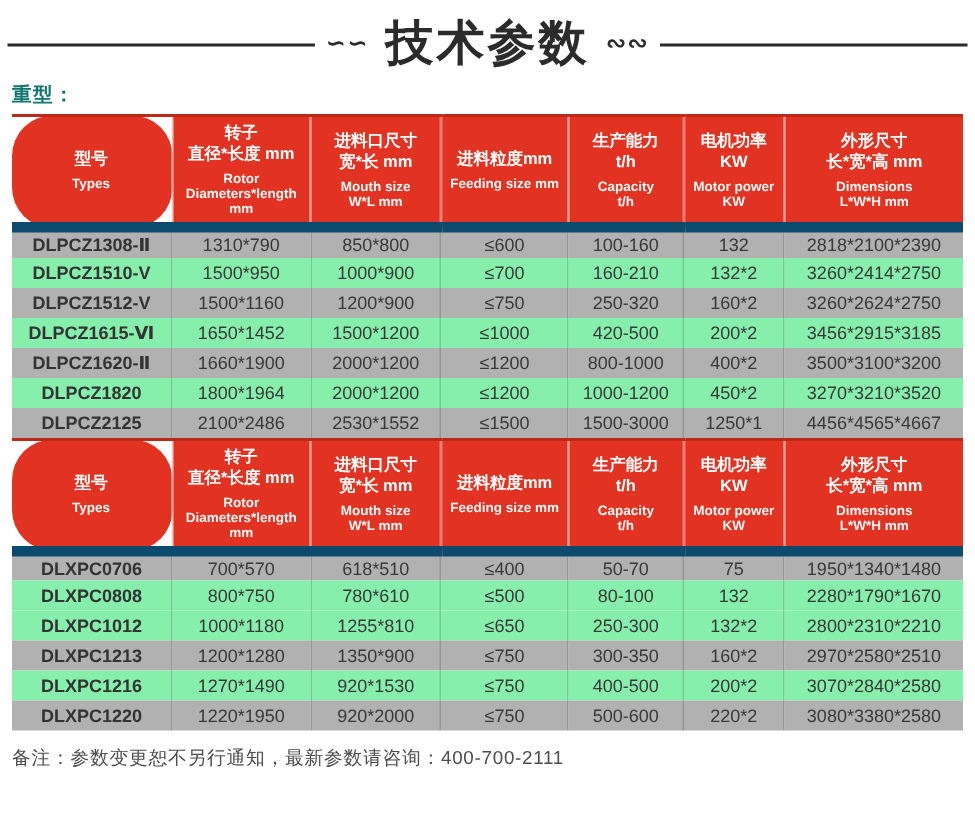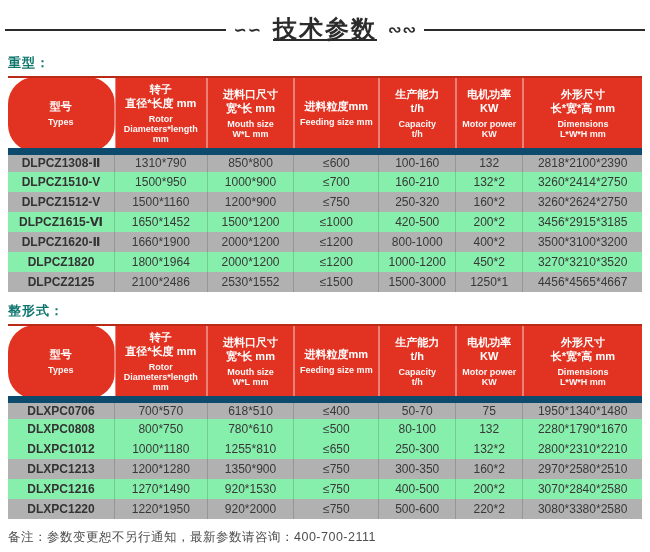--- a/index.html
+++ b/index.html
@@ -21,22 +21,22 @@
   .title-bar{
     display:flex;align-items:center;
     padding:14px 5px 0 5px;height:44px;
   }
   .rule{flex:1;border-top:2px solid var(--ink);margin-top:2px;}
   .ornament{
     font-size:16px;font-weight:700;color:var(--ink);
     margin:0 7px;letter-spacing:1px;white-space:nowrap;
   }
   .title-text{
-    font-size:24px;font-weight:800;color:var(--ink);
-    letter-spacing:2px;margin:0 4px;white-space:nowrap;text-decoration:underline;
+    font-size:32px;font-weight:800;color:var(--ink);
+    letter-spacing:2px;margin:0 4px;white-space:nowrap;
   }
 
   
   .section{margin:0 8px;}
   .section-label{
     font-size:13px;font-weight:700;color:#0f766e;
     margin:10px 0 4px 0;letter-spacing:1px;
   }
   .section:first-of-type .section-label{margin-top:8px;}
 
@@ -187,21 +187,20 @@
             <td>≤1500</td>
             <td>1500-3000</td>
             <td>1250*1</td>
             <td>4456*4565*4667</td>
           </tr>
         </tbody>
     </table>
   </div>
 
   <div class="section">
-    <div class="section-label">整形式：</div>
     <table>
       <thead>
           <tr>
             <th>
               <div class="th-cn">型号</div>
               <div class="th-en">Types</div>
             </th>
             <th>
               <div class="th-cn">转子<br>直径*长度 mm</div>
               <div class="th-en">Rotor<br>Diameters*length<br>mm</div>

